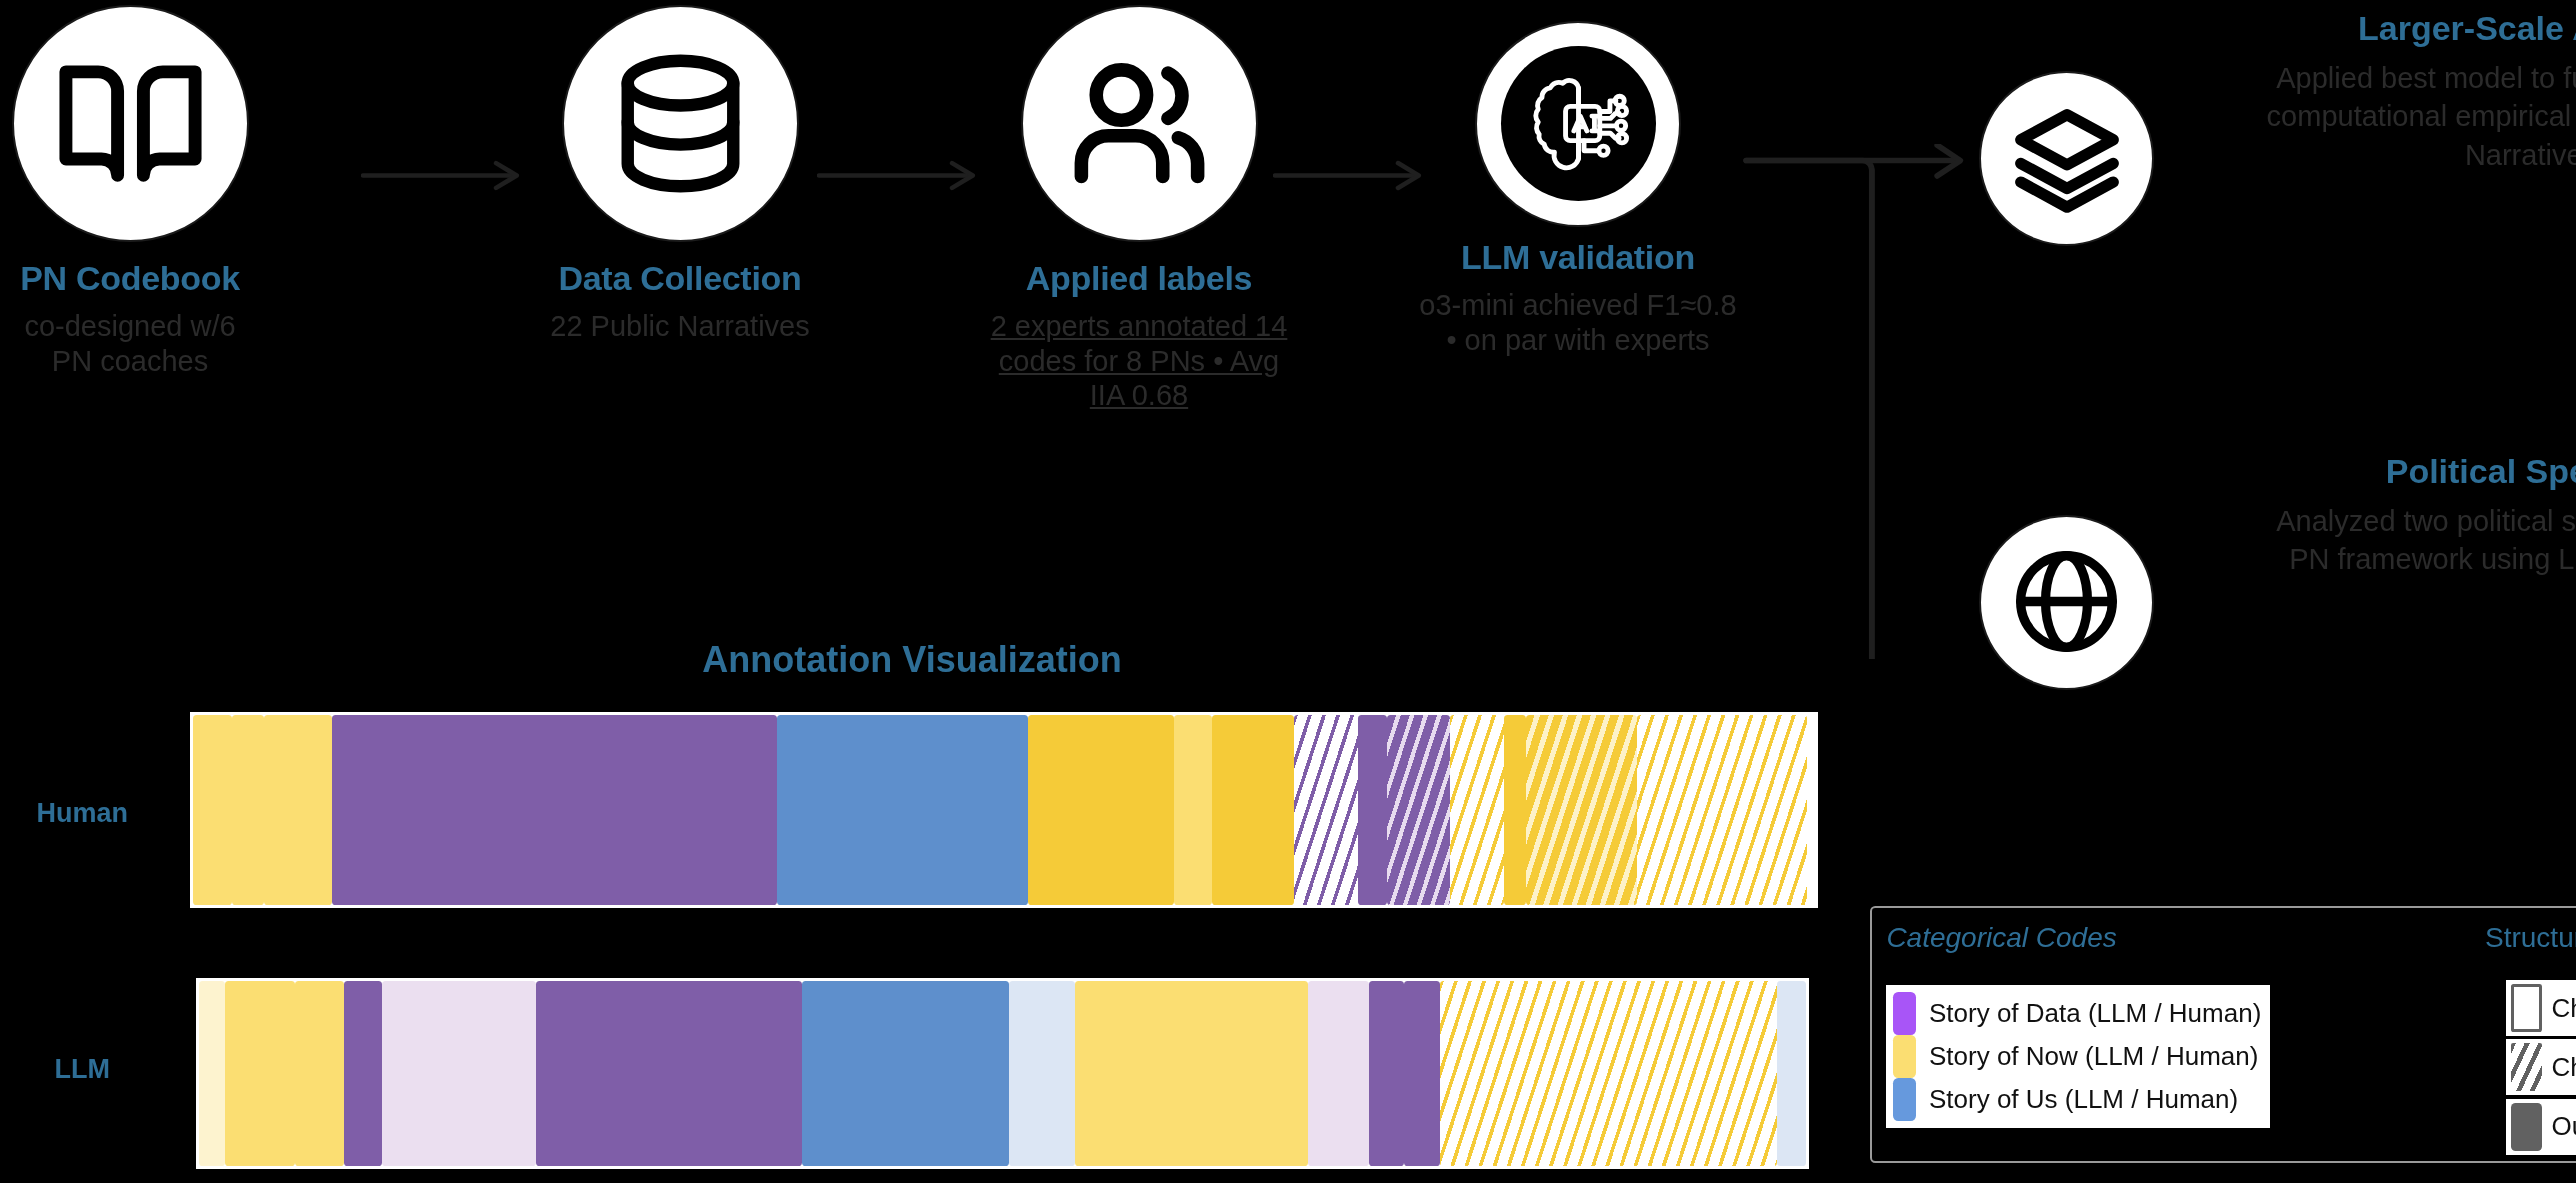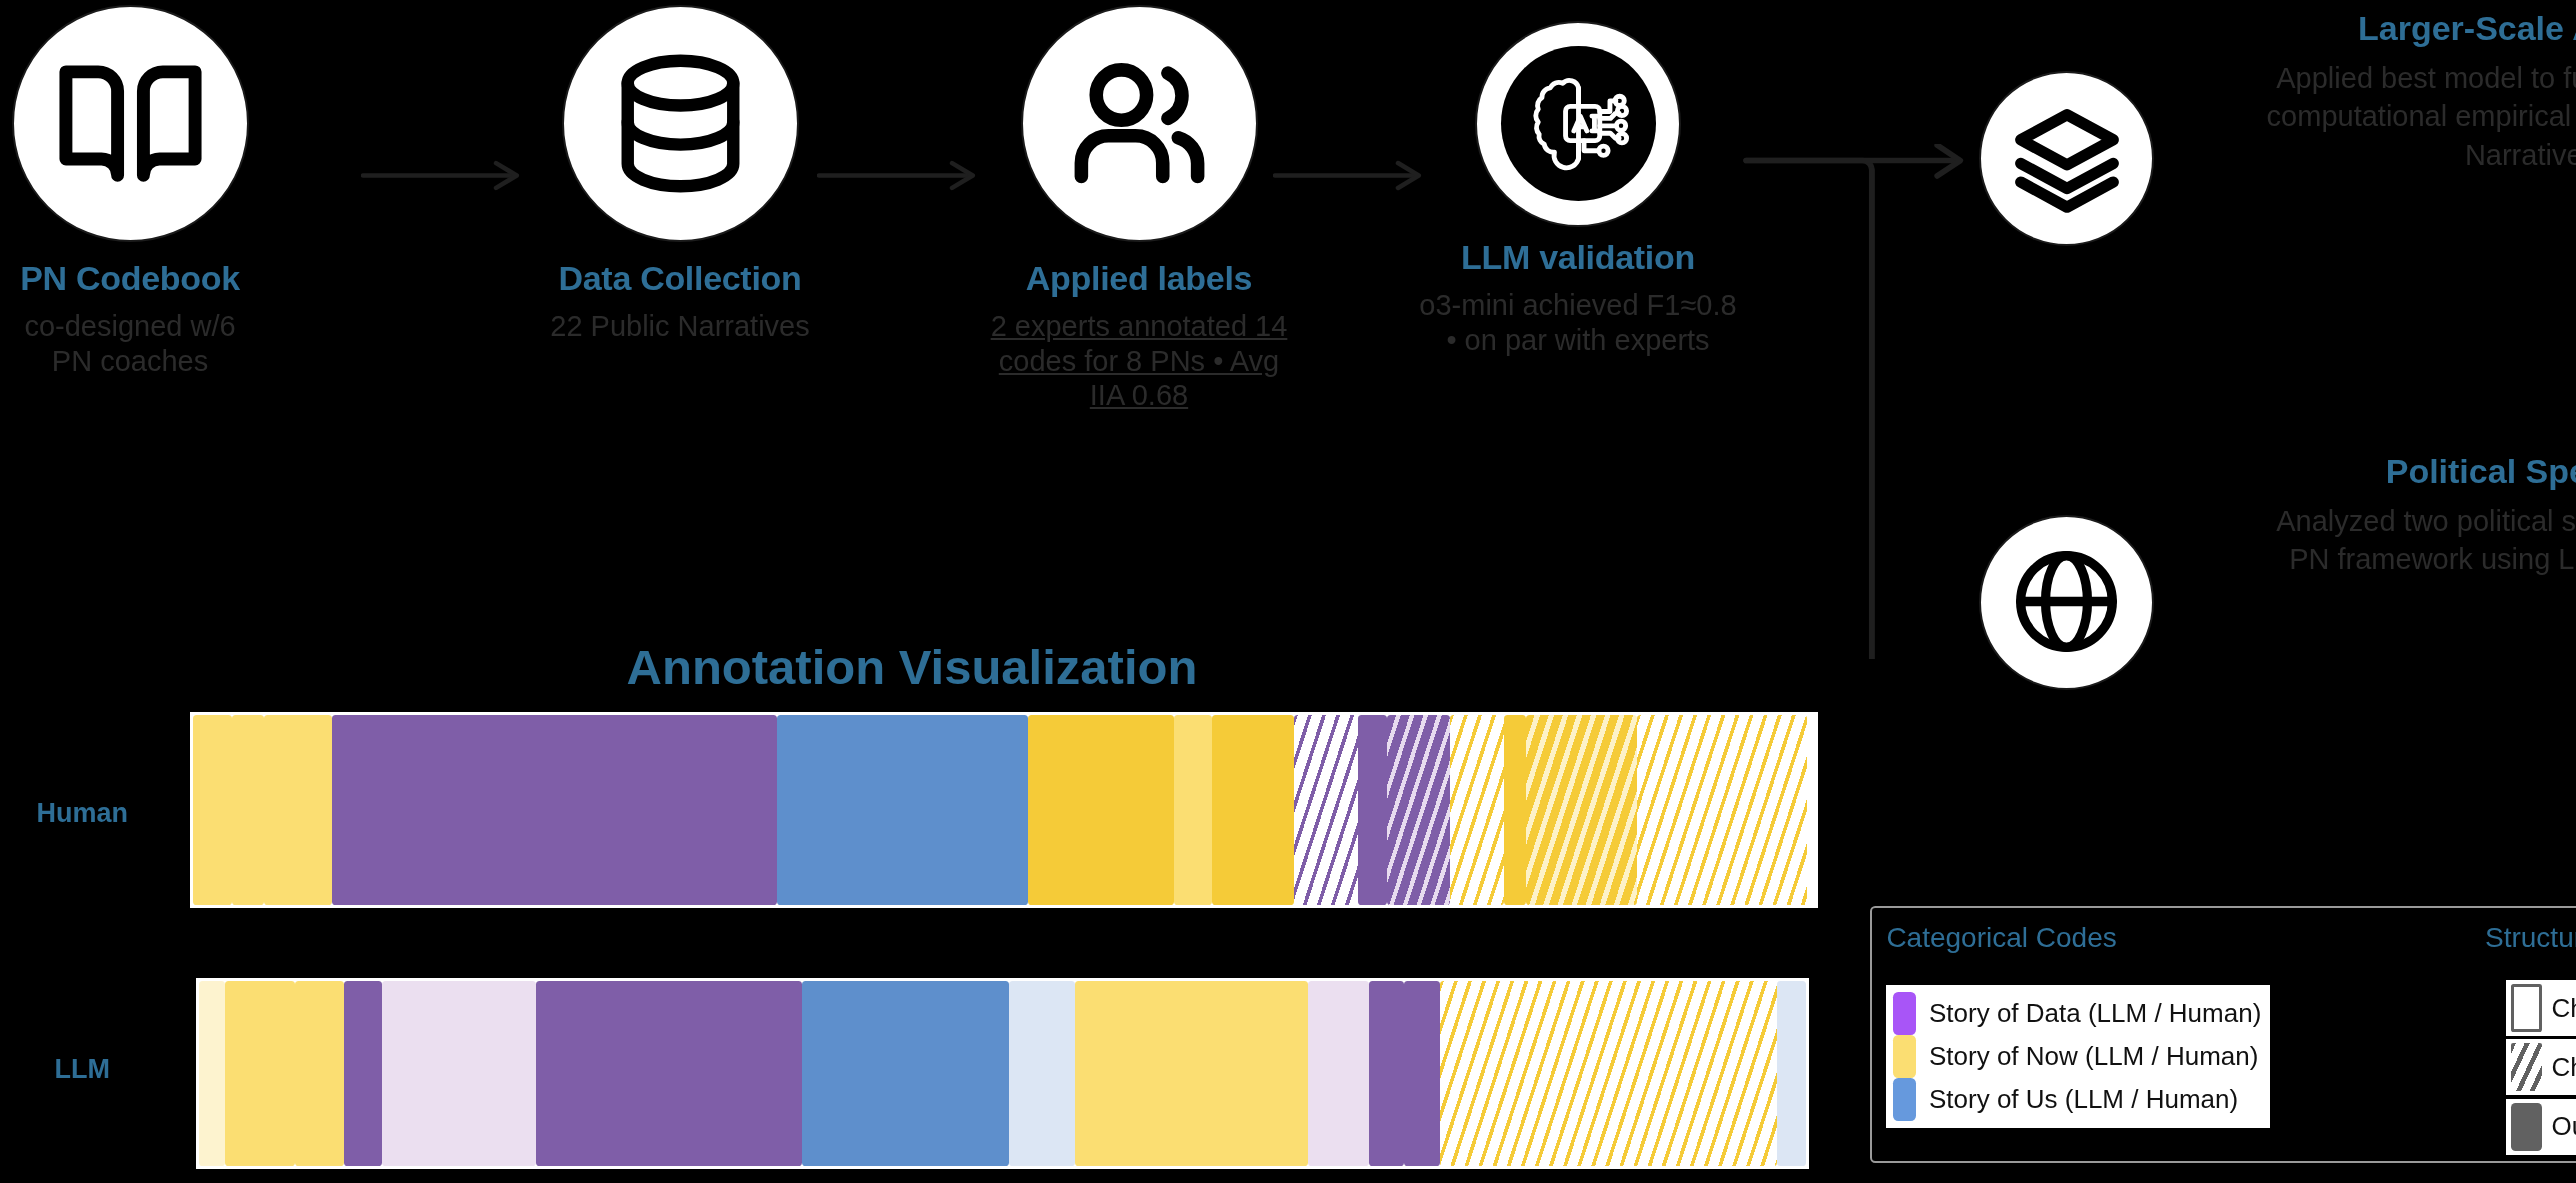--- a/index.html
+++ b/index.html
@@ -40,21 +40,21 @@
     display:flex;align-items:center;justify-content:center;
     box-sizing:border-box;border:2.1px solid #1b1b1b;
   }
   .branch-text{position:absolute;width:546px;text-align:center;}
   .branch-title{color:#2E6E96;font-weight:bold;font-size:34px;line-height:1.1;}
   .branch-sub{color:#2b2b2b;font-size:29px;line-height:1.32;margin-top:11.3px;}
 
   
   .viz-title{
     position:absolute;left:577px;top:639px;width:670px;text-align:center;
-    color:#2E6E96;font-weight:bold;font-size:49px;
+    color:#2E6E96;font-weight:bold;font-size:36px;
   }
   .row-label{
     position:absolute;color:#2E6E96;font-weight:bold;font-size:27px;
     text-align:center;width:175px;
   }
   .bar-frame{
     position:absolute;background:#fff;box-sizing:border-box;
     border:3.1px solid #ffffff;overflow:hidden;
   }
   .bar-inner{position:absolute;left:0;top:0;height:100%;width:100%;}
@@ -248,21 +248,21 @@
         <div class="seg" title="Story of Now" style="left: 54.5%; width: 14.5%; background: rgb(251, 222, 114); border-radius: 3.6px;"></div>
         <div class="seg" title="Story of Self" style="left: 69%; width: 3.8%; background: rgb(235, 223, 240); border-radius: 3.6px;"></div>
         <div class="seg" title="Story of Self" style="left: 72.8%; width: 2.2%; background: rgb(127, 94, 168); border-radius: 3.6px;"></div>
         <div class="seg" title="Story of Self" style="left: 75%; width: 2.2%; background: rgb(127, 94, 168); border-radius: 3.6px;"></div>
         <div class="seg" title="Story of Now" style="left: 77.2%; width: 21%; background: repeating-linear-gradient(108deg, rgb(245, 203, 56) 0px, rgb(245, 203, 56) 3.6px, rgb(255, 255, 255) 3.6px, rgb(255, 255, 255) 13.4px); border-radius: 3.6px;"></div>
         <div class="seg" title="Story of Us" style="left: 98.2%; width: 1.8%; background: rgb(220, 230, 244); border-radius: 3.6px;"></div>
       </div>
   </div>
 
   <div class="legend">
-    <div class="legend-head" style="left:14.4px;top:14.4px;">Categorical Codes</div>
+    <div class="legend-head" style="left:14.4px;top:14.4px;font-style:italic;">Categorical Codes</div>
     <div class="legend-head" style="left:613px;top:14.4px;">Structural Codes</div>
 
     <div class="legend-col-cat">
       <div class="cat-row">
         <span class="cat-sw" style="background:#A855F7;"></span>
         <span class="cat-lb">Story of Data (LLM / Human)</span>
       </div>
       <div class="cat-row">
         <span class="cat-sw" style="background:#FBDE72;"></span>
         <span class="cat-lb">Story of Now (LLM / Human)</span>

